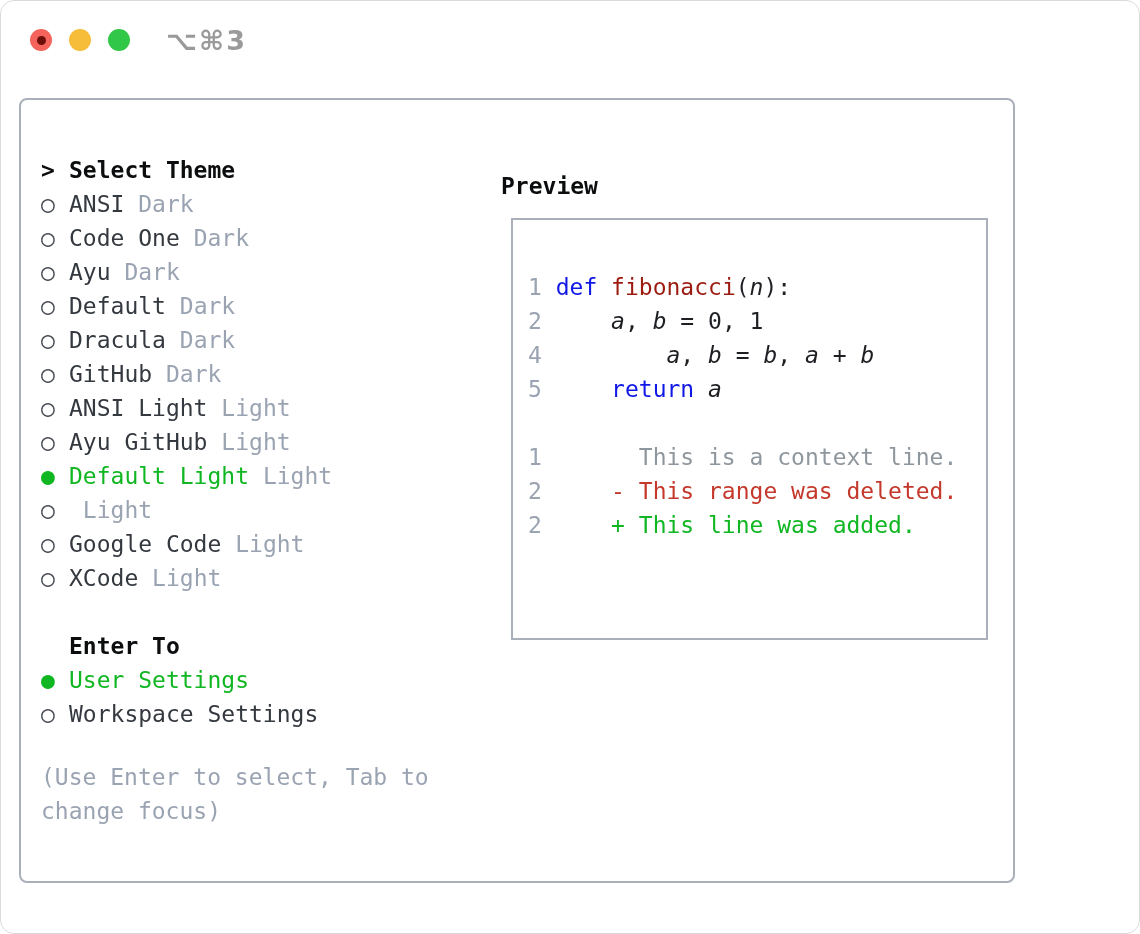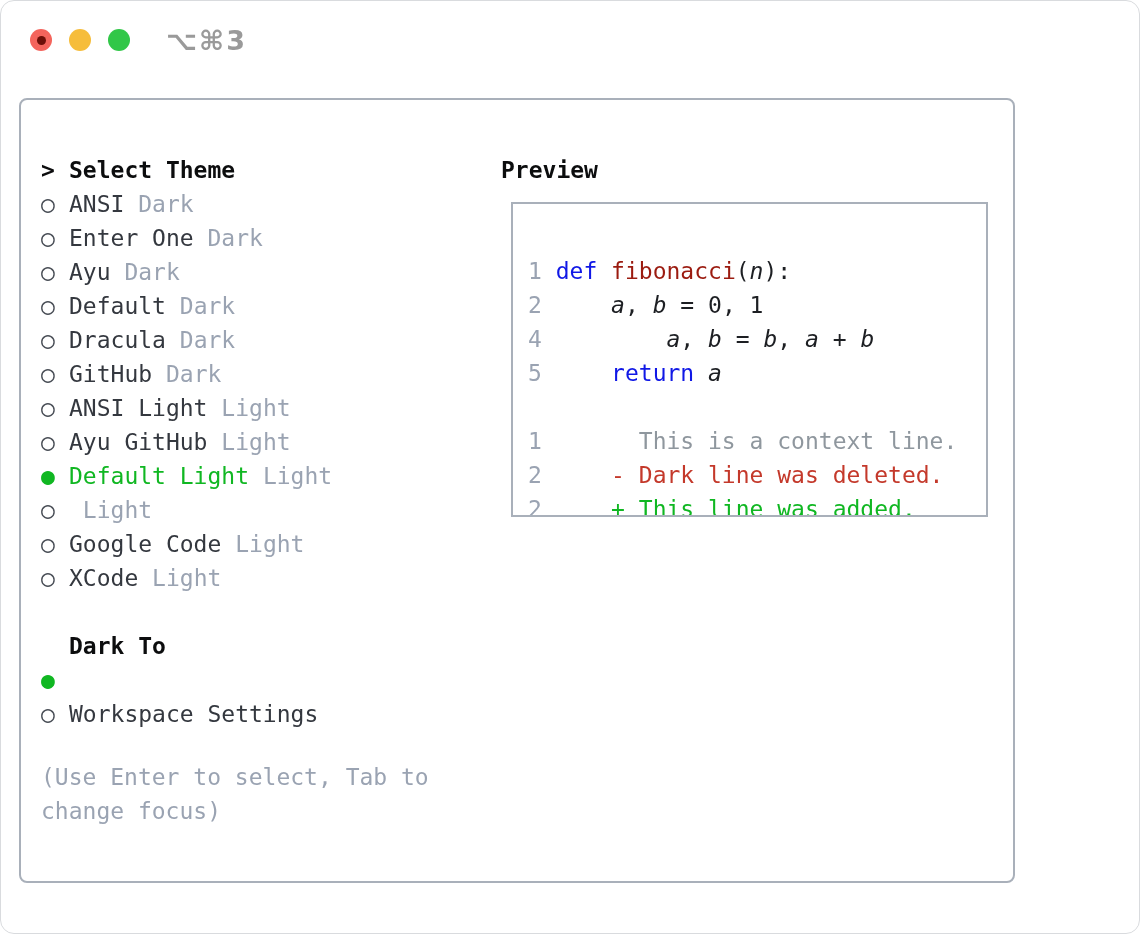--- a/index.html
+++ b/index.html
@@ -37,23 +37,23 @@
   .marker{display:inline-block; width:28px; color:#4a4f57; flex:0 0 28px;}
   .opt.selected .marker{color:var(--c-selected);}
   .opt.selected .opt-label{color:var(--c-selected);}
   .opt-tag{color:var(--c-muted);}
   .opt-tag::before{content:" ";}
   .apply-hdr{margin-top:34px; padding-left:28px;}
   .hint{
     margin-top:29px; font-size:23px; line-height:34px; color:var(--c-muted); white-space:normal;
   }
   
-  .preview-hdr{height:34px; line-height:34px; font-size:23px;}
+  .preview-hdr{height:34px; line-height:34px; font-size:23px;margin-top:16px;}
   .preview-box{
-    margin-left:10px; margin-top:15px; width:477px; height:315px; box-sizing:border-box;
+    margin-left:10px; margin-top:15px; width:477px; height:422px; box-sizing:border-box;
     border:2px solid var(--c-border); background:#fff; padding:50px 0 4px 15px; overflow:hidden;
   }
   .code-line{height:34px; line-height:34px; font-size:23px; white-space:pre; color:var(--c-text);}
   .tok-num{color:var(--c-muted);}
   .tok-kw{color:var(--c-keyword);}
   .tok-fn{color:var(--c-function);}
   .tok-var{font-style:italic;}
   .tok-ctx{color:var(--c-context);}
   .tok-del{color:var(--c-deleted);}
   .tok-add{color:var(--c-added);}
@@ -74,53 +74,53 @@
 
   <div class="panel">
 
     <div class="col-left">
       <div class="row hdr">
         <span class="prompt">&gt;</span><span>Select Theme</span>
       </div>
 
       <div>
           <div class="row opt"><span class="marker">○</span><span class="opt-label">ANSI</span><span class="opt-tag">Dark</span></div>
-          <div class="row opt"><span class="marker">○</span><span class="opt-label">Enter One</span><span class="opt-tag">Dark</span></div>
+          <div class="row opt"><span class="marker">○</span><span class="opt-label">Code One</span><span class="opt-tag">Dark</span></div>
           <div class="row opt"><span class="marker">○</span><span class="opt-label">Ayu</span><span class="opt-tag">Dark</span></div>
           <div class="row opt"><span class="marker">○</span><span class="opt-label">Default</span><span class="opt-tag">Dark</span></div>
           <div class="row opt"><span class="marker">○</span><span class="opt-label">Dracula</span><span class="opt-tag">Dark</span></div>
           <div class="row opt"><span class="marker">○</span><span class="opt-label">GitHub</span><span class="opt-tag">Dark</span></div>
           <div class="row opt"><span class="marker">○</span><span class="opt-label">ANSI Light</span><span class="opt-tag">Light</span></div>
           <div class="row opt"><span class="marker">○</span><span class="opt-label">Ayu GitHub</span><span class="opt-tag">Light</span></div>
           <div class="row opt selected"><span class="marker">●</span><span class="opt-label">Default Light</span><span class="opt-tag">Light</span></div>
           <div class="row opt"><span class="marker">○</span><span class="opt-tag">Light</span></div>
           <div class="row opt"><span class="marker">○</span><span class="opt-label">Google Code</span><span class="opt-tag">Light</span></div>
           <div class="row opt"><span class="marker">○</span><span class="opt-label">XCode</span><span class="opt-tag">Light</span></div>
         </div>
 
-      <div class="row hdr apply-hdr">Dark To</div>
+      <div class="row hdr apply-hdr">Enter To</div>
 
       <div>
-          <div class="row opt selected"><span class="marker">●</span></div>
+          <div class="row opt selected"><span class="marker">●</span><span class="opt-label">User Settings</span></div>
           <div class="row opt"><span class="marker">○</span><span class="opt-label">Workspace Settings</span></div>
         </div>
 
       <div class="hint">(Use Enter to select, Tab to change focus)</div>
     </div>
 
     <div class="col-right">
       <div class="preview-hdr row hdr">Preview</div>
       <div class="preview-box">
         <div>
             <div class="code-line"><span class="tok-num">1 </span><span class="tok-kw">def</span><span> </span><span class="tok-fn">fibonacci</span><span>(</span><span class="tok-var">n</span><span>):</span></div>
             <div class="code-line"><span class="tok-num">2 </span><span>    </span><span class="tok-var">a</span><span>, </span><span class="tok-var">b</span><span> = 0, 1</span></div>
             <div class="code-line"><span class="tok-num">4 </span><span>        </span><span class="tok-var">a</span><span>, </span><span class="tok-var">b</span><span> = </span><span class="tok-var">b</span><span>, </span><span class="tok-var">a</span><span> + </span><span class="tok-var">b</span></div>
             <div class="code-line"><span class="tok-num">5 </span><span>    </span><span class="tok-kw">return</span><span> </span><span class="tok-var">a</span></div>
             <div class="code-line"><span class="tok-num"></span></div>
             <div class="code-line"><span class="tok-num">1 </span><span class="tok-ctx">      This is a context line.</span></div>
-            <div class="code-line"><span class="tok-num">2 </span><span class="tok-del">    - Dark line was deleted.</span></div>
+            <div class="code-line"><span class="tok-num">2 </span><span class="tok-del">    - This range was deleted.</span></div>
             <div class="code-line"><span class="tok-num">2 </span><span class="tok-add">    + This line was added.</span></div>
           </div>
       </div>
     </div>
 
   </div>
 </div>
 
 </body></html>

